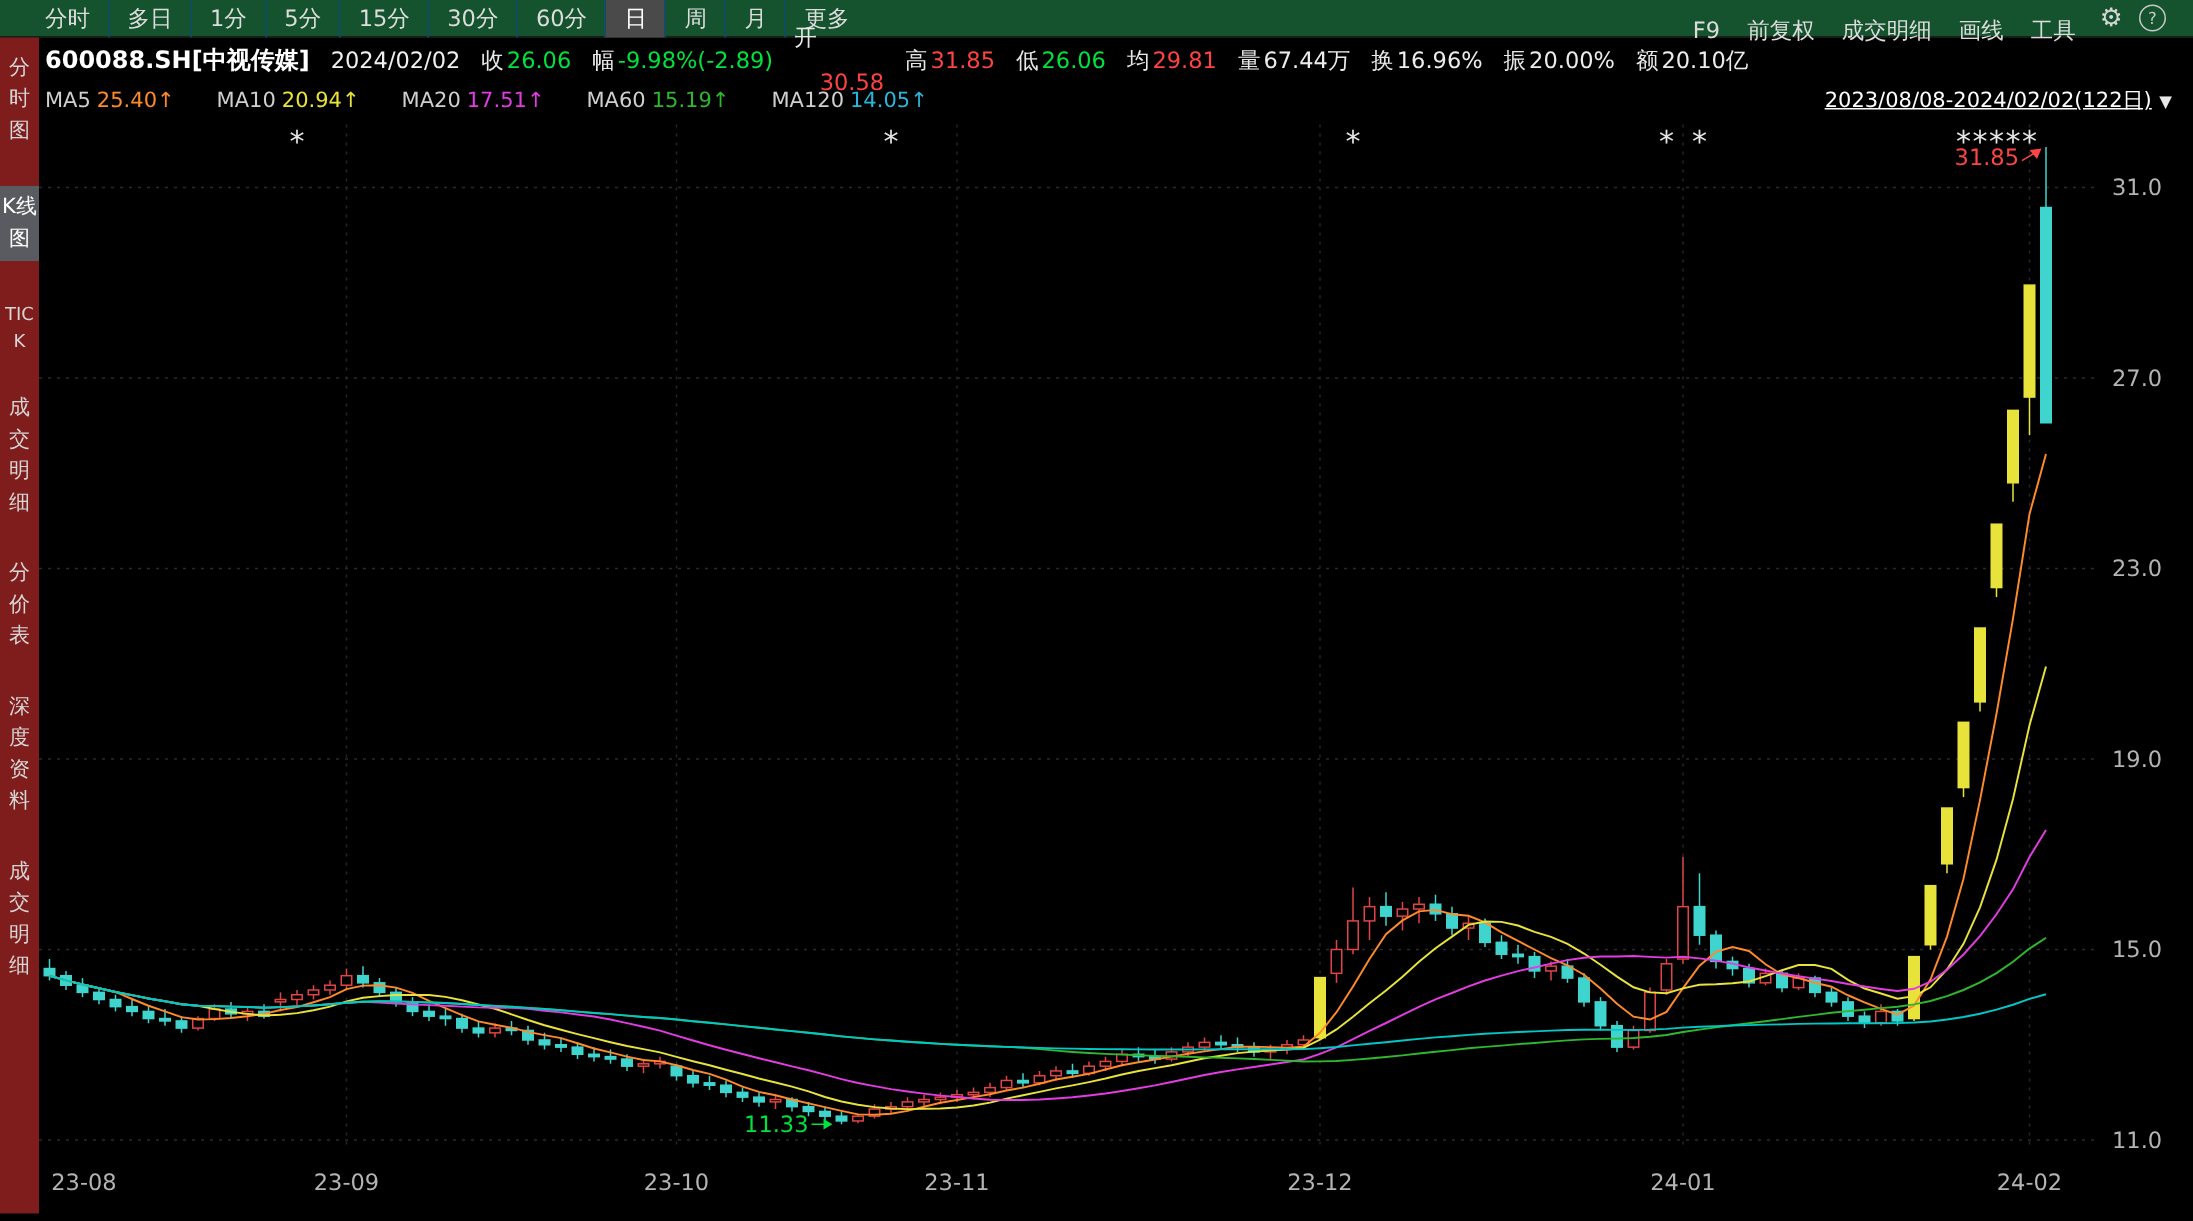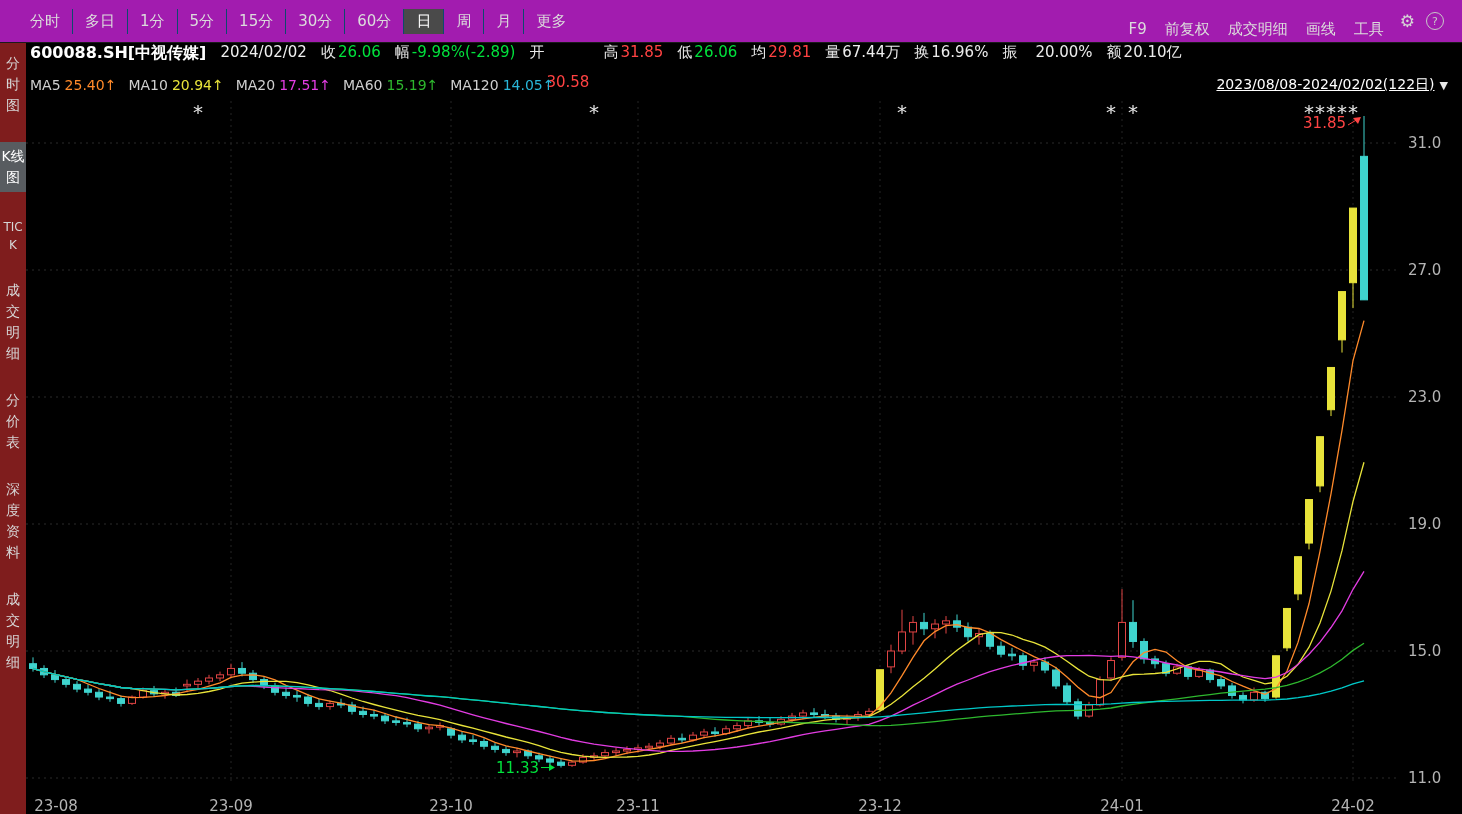--- a/index.html
+++ b/index.html
@@ -2,21 +2,21 @@
 <html><head>
 <meta charset="utf-8">
 <style>
   html,body{margin:0;padding:0;}
   body{
     width:1462px;height:814px;overflow:hidden;background:#000;
     font-family:"DejaVu Sans","Liberation Sans",sans-serif;color:#e8e8e8;
     -webkit-font-smoothing:antialiased;
   }
   
-  .row1{height:43px;display:flex;align-items:center;background:#a21caf;
+  .row1{height:25px;display:flex;align-items:center;background:#14532d;
         border-bottom:1px solid #1b1b1b;box-sizing:border-box;}
   .tabs{display:flex;align-items:center;padding-left:18px;height:100%;}
   .tab{padding:3px 12px;font-size:15px;color:#dcdcdc;white-space:nowrap;border-left:1px solid #0c4a6e;}
   .tab:first-child{border-left:none;}
   .tab.active{background:#4a4a4a;color:#fff;}
   .row1-right{margin-left:auto;display:flex;align-items:center;padding-right:12px;}
   .r1item{padding:3px 9px;font-size:15px;color:#dcdcdc;white-space:nowrap;margin-top:16px;}
   .gear{font-size:17px;padding:0 7px;color:#d6d6d6;}
   .help-icon{width:16px;height:16px;border:1px solid #c8c8c8;border-radius:50%;
              display:flex;align-items:center;justify-content:center;
@@ -24,30 +24,30 @@
   
   .main{display:flex;height:784px;}
   .sidebar{width:26px;display:flex;flex-direction:column;align-items:center;
            padding-top:10px;gap:26px;background:#7f1d1d;flex:none;}
   .side-item{width:26px;text-align:center;word-break:break-all;font-size:14px;
              line-height:21px;color:#d6d6d6;}
   .side-item.latin{font-size:12px;line-height:18px;}
   .side-item.active{background:#585c60;color:#fff;padding:4px 0;}
   .content{flex:1;display:flex;flex-direction:column;min-width:0;}
   
-  .row2{height:30px;display:flex;align-items:flex-start;gap:14px;font-size:15px;
+  .row2{height:30px;display:flex;align-items:center;gap:14px;font-size:15px;
         padding-left:4px;white-space:nowrap;}
   .sym{font-weight:bold;font-size:16px;color:#fff;}
   .tdate{color:#f0f0f0;}
   .field{display:flex;gap:2px;}
   .f-label{color:#e8e8e8;}
   .f-value{color:#e8e8e8;}
   
   .row3{height:24px;display:flex;align-items:center;font-size:14px;
-        padding-left:4px;gap:12px;white-space:nowrap;}
+        padding-left:4px;gap:28px;white-space:nowrap;}
   .ma-item{display:flex;gap:4px;}
   .ma-label{color:#cfcfcf;}
   .row3-right{margin-left:auto;padding-right:14px;display:flex;gap:5px;
               align-items:center;font-size:14px;color:#fff;}
   .range-label{text-decoration:underline;}
   .range-arrow{font-size:11px;color:#e8e8e8;}
   
   .chart-wrap{flex:1;position:relative;}
   svg{display:block;}
 </style>
@@ -123,21 +123,21 @@
       <span class="field">
         <span class="f-label">量</span>
         <span class="f-value" style="color: rgb(236, 236, 236);">67.44万</span>
       </span>
       <span class="field">
         <span class="f-label">换</span>
         <span class="f-value" style="color: rgb(236, 236, 236);">16.96%</span>
       </span>
       <span class="field">
         <span class="f-label">振</span>
-        <span class="f-value" style="color: rgb(236, 236, 236); margin-left: 16px;">20.00%</span>
+        <span class="f-value" style="color: rgb(236, 236, 236);">20.00%</span>
       </span>
       <span class="field">
         <span class="f-label">额</span>
         <span class="f-value" style="color: rgb(236, 236, 236);">20.10亿</span>
       </span>
     </div>
 
     <div class="row3">
       <span class="ma-item">
         <span class="ma-label">MA5</span>

